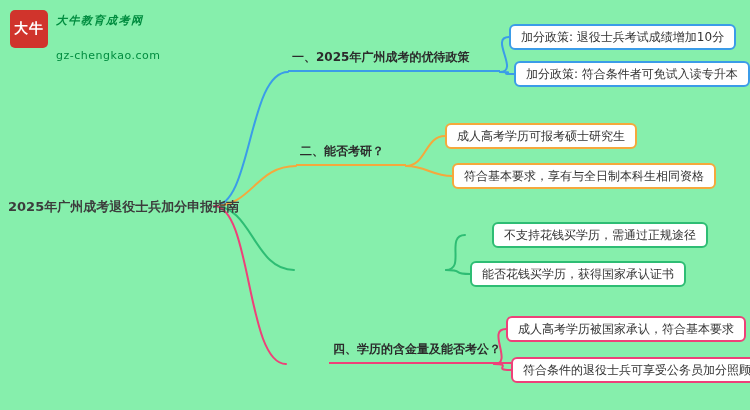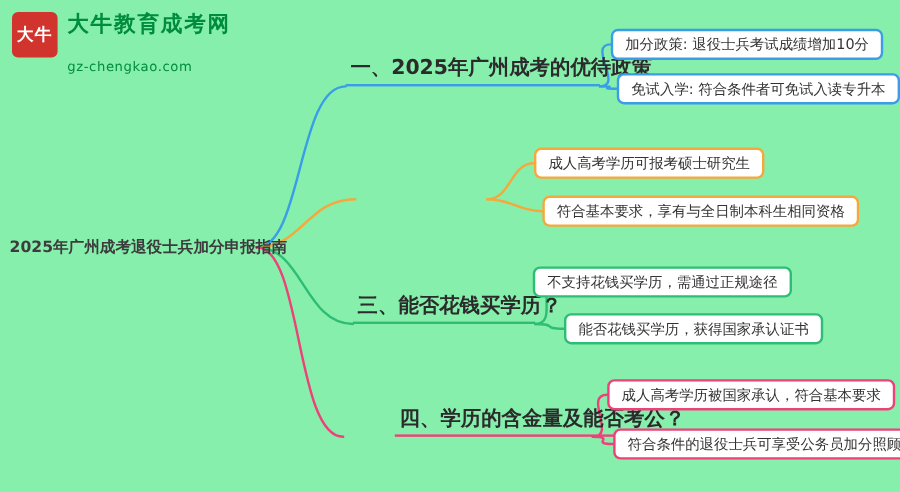--- a/index.html
+++ b/index.html
@@ -14,34 +14,34 @@
   .links { position:absolute; left:0; top:0; width:750px; height:410px; }
   .link { fill:none; stroke-width:2; stroke-linecap:round; }
 
   
   .logo { position:absolute; left:10px; top:10px; display:flex; gap:8px; align-items:flex-start; }
   .logo-mark {
     width:38px; height:38px; border-radius:5px;
     color:#fff; display:flex; align-items:center; justify-content:center;
     font-weight:bold; font-size:14px; letter-spacing:1px;
   }
-  .logo-title { font-weight:bold; font-size:18px; letter-spacing:1.5px; line-height:20px; margin-top:1px; }
+  .logo-title { font-weight:bold; font-size:11px; letter-spacing:1.5px; line-height:20px; margin-top:1px;font-style:italic; }
   .logo-sub { font-size:11px; margin-top:18px; letter-spacing:0.5px; }
 
   
   .root-node {
     position:absolute; left:8px; top:199px;
     font-size:13px; font-weight:bold; color:#3c3c3c;
     white-space:nowrap; line-height:15px;
   }
 
   
   .branch-label {
     position:absolute;
-    font-size:17px; font-weight:bold; color:#2b2b2b;
+    font-size:12px; font-weight:bold; color:#2b2b2b;
     line-height:18px; padding:2px 4px 4px 4px;
     border-bottom:2px solid #999;
     white-space:nowrap;
   }
   .b1 { left:288px; top:46px;  width:212px; }
   .b2 { left:296px; top:140px; width:110px; }
   .b3 { left:294px; top:244px; width:152px; }
   .b4 { left:286px; top:338px; width:208px; }
 
   
@@ -50,21 +50,21 @@
     font-size:12px; color:#333; line-height:12px;
     background:#fff;
     border:2px solid #a21caf; border-radius:6px;
     padding:5px 10px;
     white-space:nowrap;
   }
   .l11 { left:509px; top:24px; }
   .l12 { left:514px; top:61px; }
   .l21 { left:445px; top:123px; }
   .l22 { left:452px; top:163px; }
-  .l31 { left:444px; top:222px; }
+  .l31 { left:492px; top:222px; }
   .l32 { left:470px; top:261px; }
   .l41 { left:506px; top:316px; }
   .l42 { left:511px; top:357px; }
 </style>
 </head>
 <body>
 
 <div class="canvas">
 
   <svg class="links" width="750" height="410" viewBox="0 0 750 410">
@@ -92,26 +92,26 @@
     <div class="logo-text">
       <div class="logo-title" style="color: rgb(0, 140, 63);">大牛教育成考网</div>
       <div class="logo-sub" style="color: rgb(0, 140, 63);">gz-chengkao.com</div>
     </div>
   </header>
 
   <div class="root-node">2025年广州成考退役士兵加分申报指南</div>
 
   <div class="branch-label b1" style="border-bottom-color: rgb(59, 156, 232);">一、2025年广州成考的优待政策</div>
   <div class="leaf l11" style="border-color: rgb(59, 156, 232);">加分政策: 退役士兵考试成绩增加10分</div>
-  <div class="leaf l12" style="border-color: rgb(59, 156, 232);">免试入学: 符合条件者可免试入读专升本</div>
+  <div class="leaf l12" style="border-color: rgb(59, 156, 232);">加分政策: 符合条件者可免试入读专升本</div>
 
+  <div class="branch-label b2" style="border-bottom-color: rgb(245, 168, 60);">二、能否考研？</div>
   <div class="leaf l22" style="border-color: rgb(245, 168, 60);">符合基本要求，享有与全日制本科生相同资格</div>
   <div class="leaf l21" style="border-color: rgb(245, 168, 60);">成人高考学历可报考硕士研究生</div>
 
-  <div class="branch-label b3" style="border-bottom-color: rgb(46, 189, 116);">三、能否花钱买学历？</div>
   <div class="leaf l31" style="border-color: rgb(46, 189, 116);">不支持花钱买学历，需通过正规途径</div>
   <div class="leaf l32" style="border-color: rgb(46, 189, 116);">能否花钱买学历，获得国家承认证书</div>
 
   <div class="branch-label b4" style="border-bottom-color: rgb(238, 65, 121); margin-left: 43px;">四、学历的含金量及能否考公？</div>
   <div class="leaf l41" style="border-color: rgb(238, 65, 121);">成人高考学历被国家承认，符合基本要求</div>
   <div class="leaf l42" style="border-color: rgb(238, 65, 121);">符合条件的退役士兵可享受公务员加分照顾</div>
 
 </div>
 
 </body></html>

